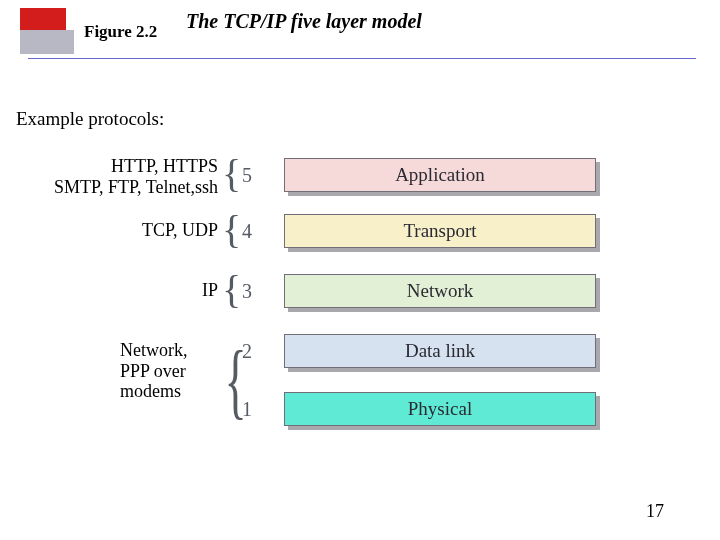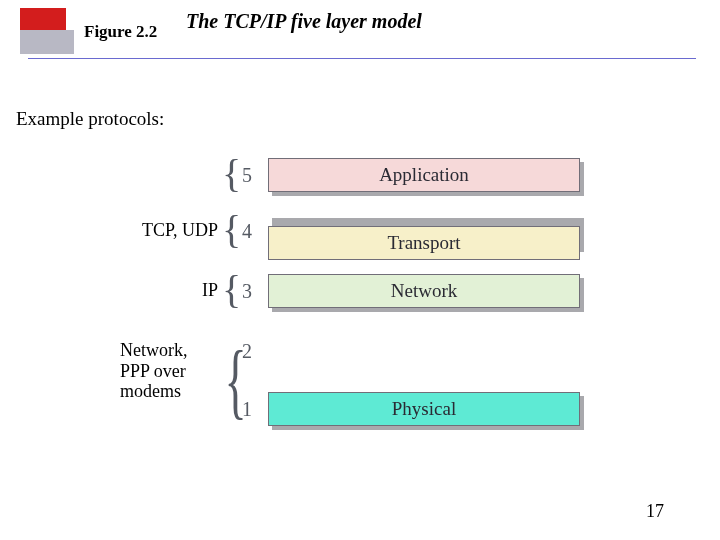--- a/index.html
+++ b/index.html
@@ -46,35 +46,35 @@
     position: absolute; left: 222px; width: 18px; top: -4px;
     font-size: 40px; font-family: "Times New Roman", serif;
     color: #555a63; line-height: 1;
   }
   .num {
     position: absolute; left: 242px; top: 6px;
     font-size: 20px; color: #555a63;
     font-family: Georgia, "Times New Roman", serif;
   }
   .layer-box-wrap {
-    position: absolute; left: 268px; top: 0;
+    position: absolute; left: 284px; top: 0;
   }
   .layer-shadow {
     position: absolute; left: 4px; top: 4px; width: 312px; height: 34px;
     background: #a9a9ad;
   }
   .layer-box {
     position: relative; width: 312px; height: 34px;
     border: 1px solid #716e78;
     display: flex; align-items: center; justify-content: center;
     font-family: Georgia, "Times New Roman", serif;
     font-size: 19px; color: #2a2a33;
   }
   .l5 { background: #f6d9d9; }
-  .l4 { background: #f7f0c9; margin-top: 12px; }
+  .l4 { background: #f7f0c9; }
   .l3 { background: #e2f1d6; }
   .l2 { background: #d6e2ef; }
   .l1 { background: #5eead4; }
 
   .big-brace {
     position: absolute; left: 220px; width: 20px;
     font-size: 84px; color: #555a63; font-family: "Times New Roman", serif;
     line-height: 0.7; transform: scaleX(0.55);
   }
 
@@ -91,20 +91,24 @@
   <div class="grey-shadow"></div>
   <div class="red-box"></div>
   <div class="fig-num">Figure 2.2</div>
   <div class="fig-title">The TCP/IP five layer model</div>
 </div>
 <div class="blue-line"></div>
 
 <div class="subtitle">Example protocols:</div>
 
 <div class="row" style="top:158px">
+  <div class="proto" style="top:-2px">
+    <span>HTTP, HTTPS</span><br>
+    <span>SMTP, FTP, Telnet,ssh</span>
+  </div>
   <div class="brace">{</div>
   <div class="num">5</div>
   <div class="layer-box-wrap">
     <div class="layer-shadow"></div>
     <div class="layer-box l5">Application</div>
   </div>
 </div>
 
 <div class="row" style="top:214px">
   <div class="proto" style="top:6px">TCP, UDP</div>
@@ -121,20 +125,24 @@
   <div class="brace">{</div>
   <div class="num">3</div>
   <div class="layer-box-wrap">
     <div class="layer-shadow"></div>
     <div class="layer-box l3">Network</div>
   </div>
 </div>
 
 <div class="row" style="top:334px">
   <div class="num">2</div>
+  <div class="layer-box-wrap">
+    <div class="layer-shadow"></div>
+    <div class="layer-box l2">Data link</div>
+  </div>
 </div>
 
 <div class="row" style="top:392px">
   <div class="num">1</div>
   <div class="layer-box-wrap">
     <div class="layer-shadow"></div>
     <div class="layer-box l1">Physical</div>
   </div>
 </div>
 

